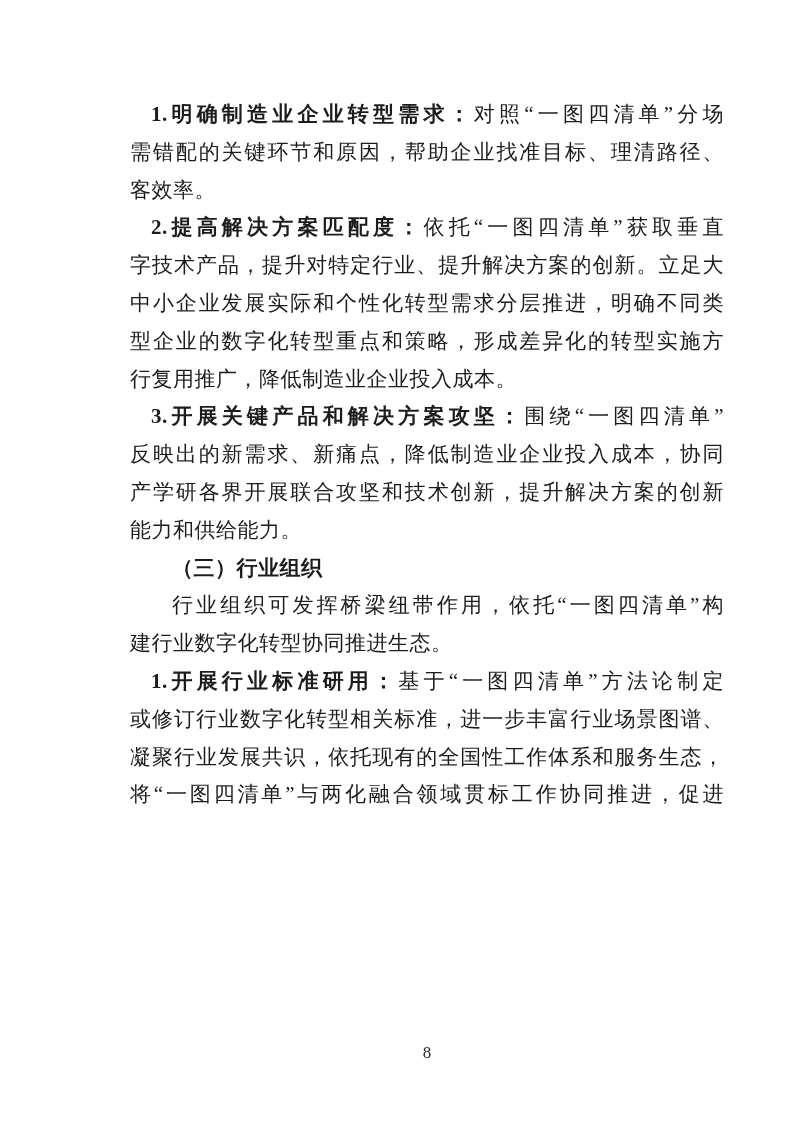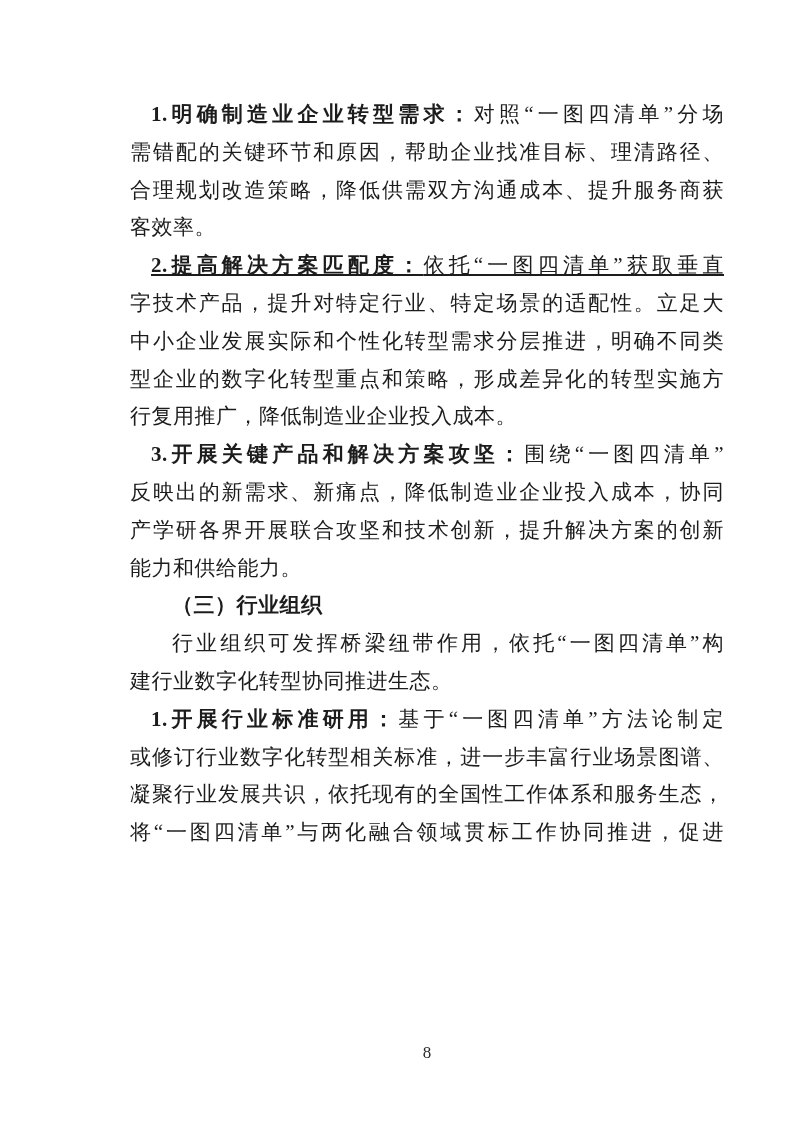--- a/index.html
+++ b/index.html
@@ -50,24 +50,23 @@
     color: #2a2a2a;
   }
 </style>
 </head>
 <body>
 
 <div class="page">
   <div class="text-block">
       <div class="line fill" style="text-indent: 1em;"><b>1.明确制造业企业转型需求：</b>对照“一图四清单”分场</div>
       <div class="line fill">需错配的关键环节和原因，帮助企业找准目标、理清路径、</div>
-      <div class="line fill">合理规划改造策略，降低供需双方沟通成本、提升服务商获</div>
       <div class="line">客效率。</div>
-      <div class="line fill" style="text-indent: 1em; text-decoration: underline;"><b>2.提高解决方案匹配度：</b>依托“一图四清单”获取垂直</div>
-      <div class="line fill">字技术产品，提升对特定行业、特定场景的适配性。立足大</div>
+      <div class="line fill" style="text-indent: 1em;"><b>2.提高解决方案匹配度：</b>依托“一图四清单”获取垂直</div>
+      <div class="line fill">字技术产品，提升对特定行业、提升解决方案的创新。立足大</div>
       <div class="line fill">中小企业发展实际和个性化转型需求分层推进，明确不同类</div>
       <div class="line fill">型企业的数字化转型重点和策略，形成差异化的转型实施方</div>
       <div class="line">行复用推广，降低制造业企业投入成本。</div>
       <div class="line fill" style="text-indent: 1em;"><b>3.开展关键产品和解决方案攻坚：</b>围绕“一图四清单”</div>
       <div class="line fill">反映出的新需求、新痛点，降低制造业企业投入成本，协同</div>
       <div class="line fill">产学研各界开展联合攻坚和技术创新，提升解决方案的创新</div>
       <div class="line">能力和供给能力。</div>
       <div class="line" style="text-indent: 2em;"><b>（三）行业组织</b></div>
       <div class="line fill" style="text-indent: 2em;">行业组织可发挥桥梁纽带作用，依托“一图四清单”构</div>
       <div class="line">建行业数字化转型协同推进生态。</div>

